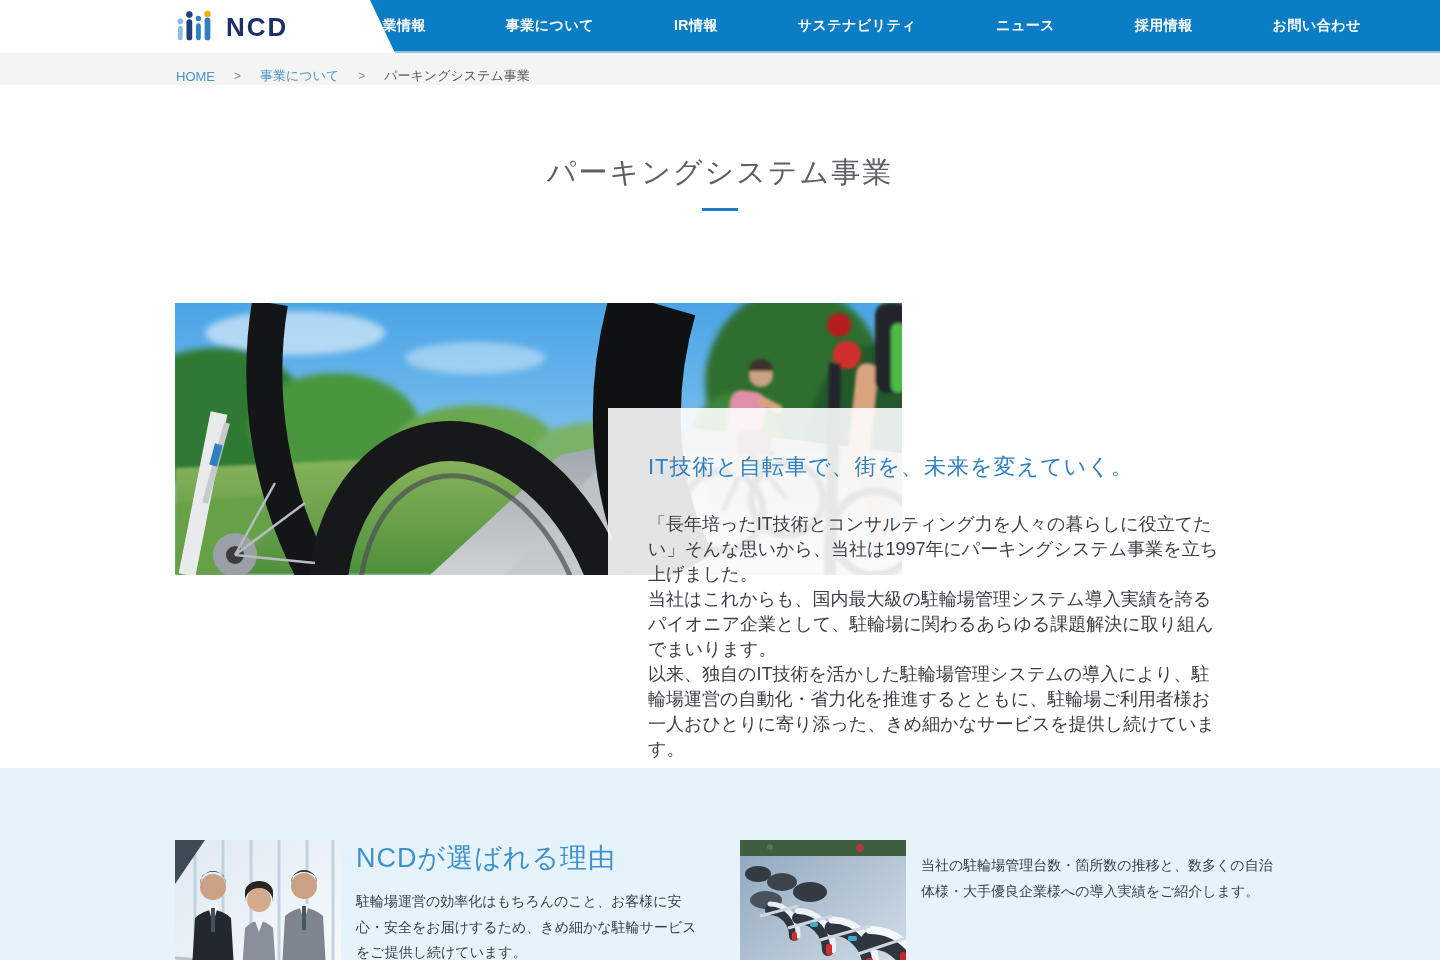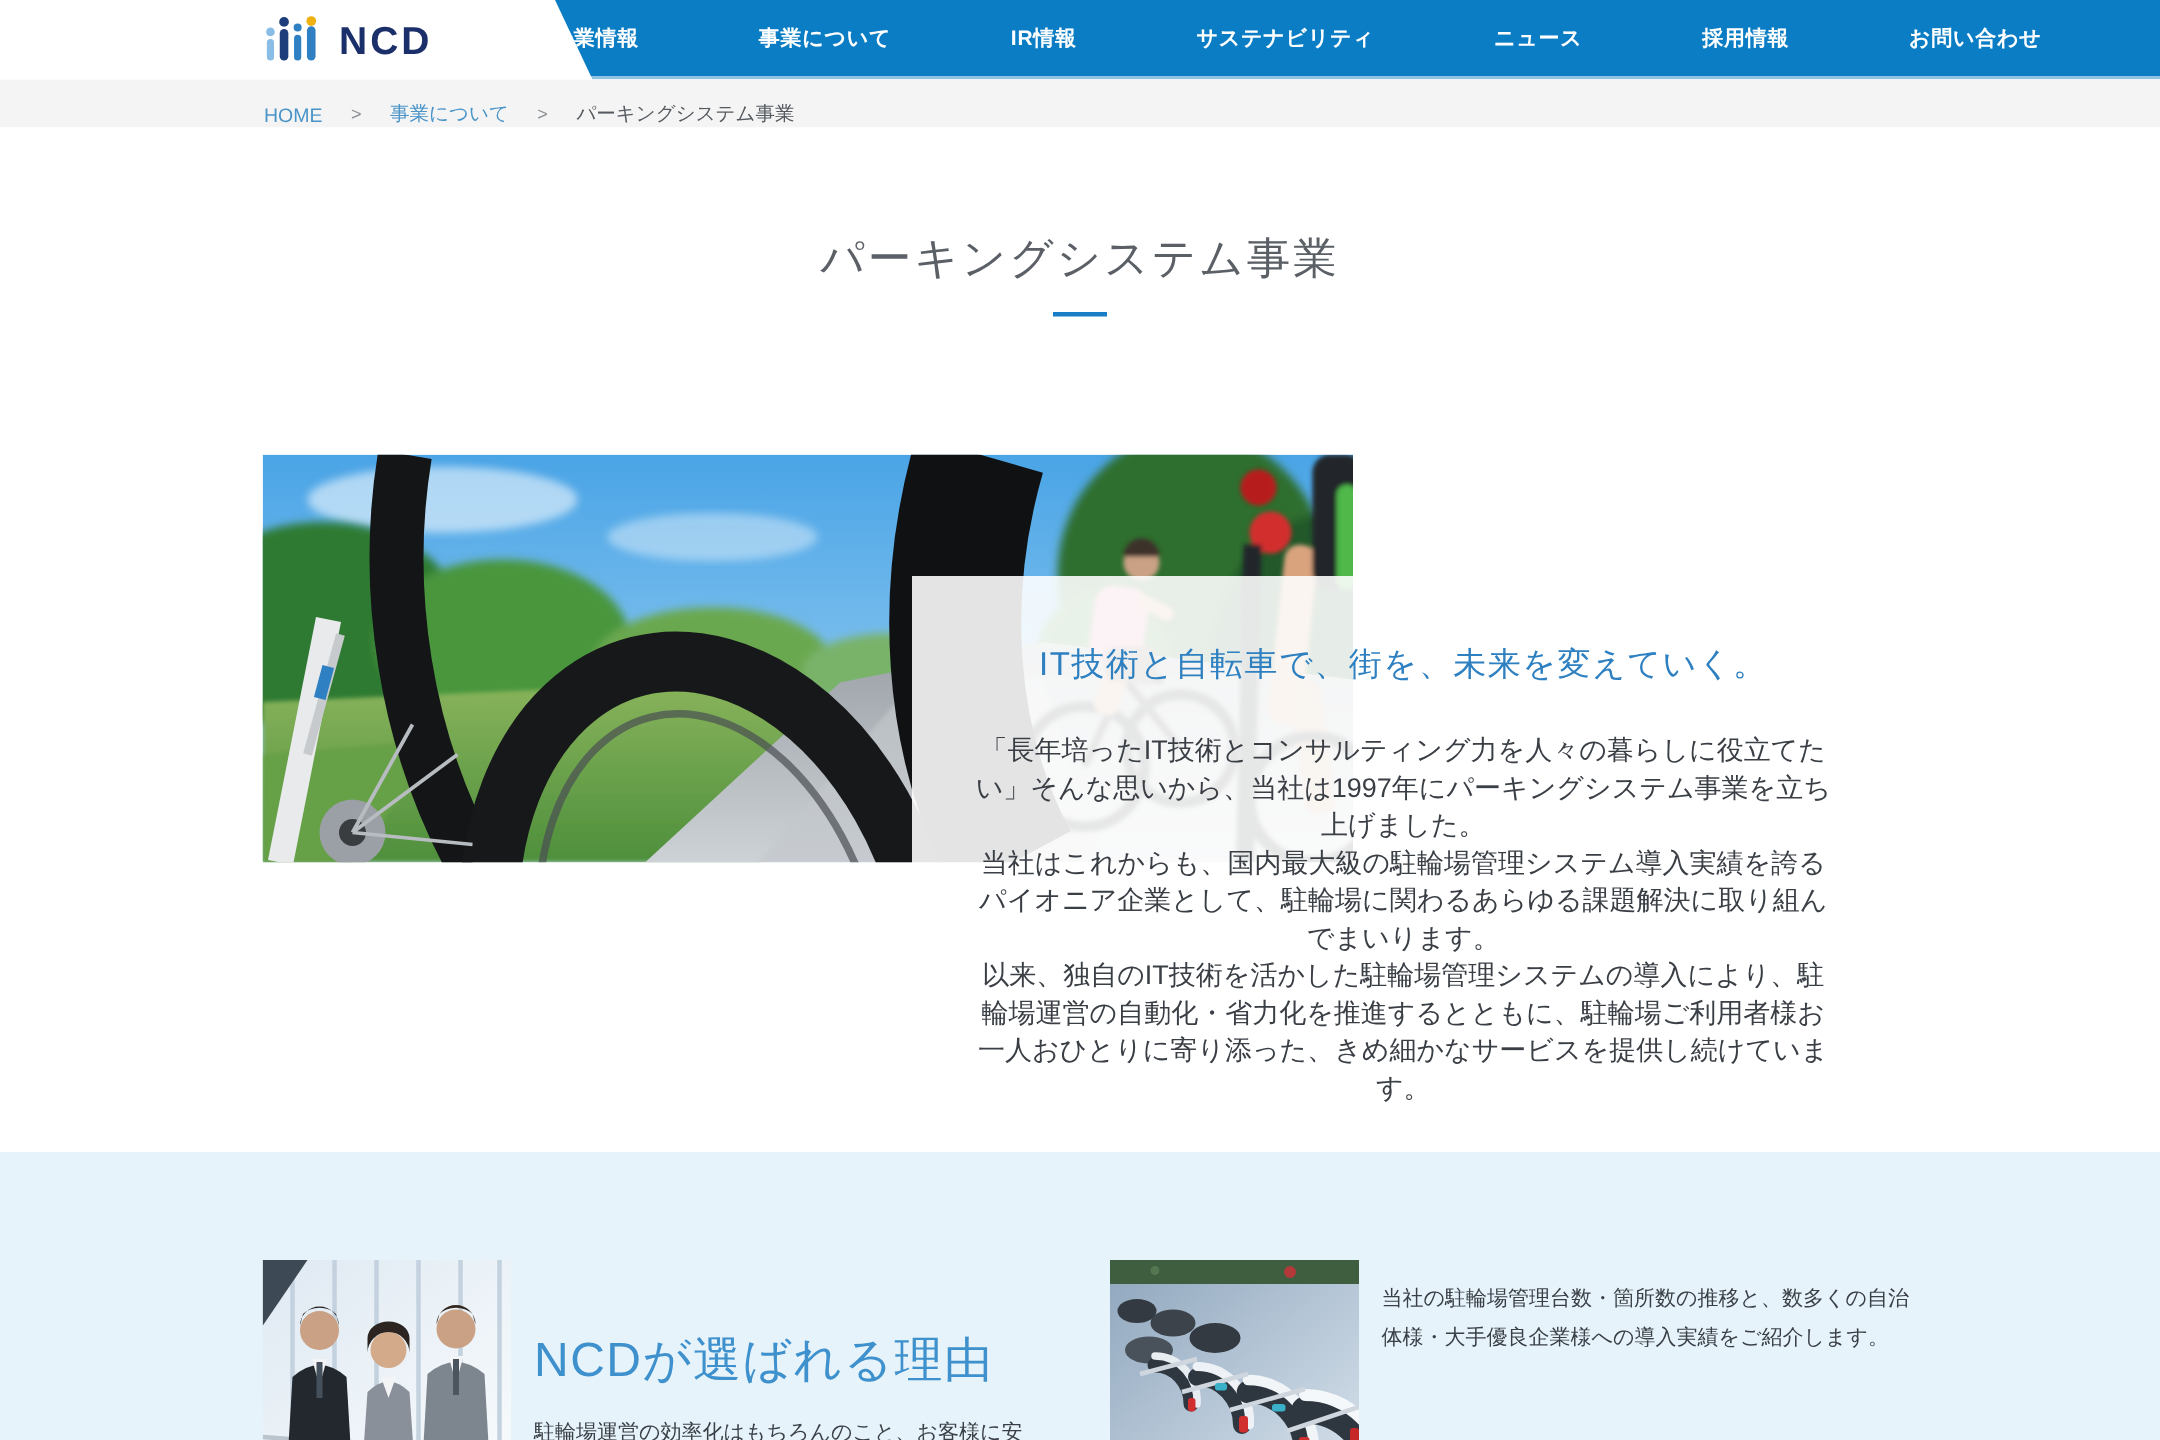--- a/index.html
+++ b/index.html
@@ -27,36 +27,35 @@
   .breadcrumb .current { color:#555a60; }
 
   
   .main-area { position:relative; height:683px; background:#ffffff; }
   .page-title { text-align:center; padding-top:68px; font-size:29px; font-weight:400; color:#5a6066; letter-spacing:2px; }
   .title-underline { width:36px; height:3px; background:#1a7ec6; margin:15px auto 0; }
 
   .hero-image { position:absolute; left:175px; top:218px; width:727px; height:272px; overflow:hidden; }
   .hero-image svg { display:block; }
   .hero-overlay {
-    position:absolute; left:608px; top:299px; width:655px;
+    position:absolute; left:608px; top:323px; width:655px;
     background:rgba(255,255,255,0.89);
     padding:44px 40px 6px 40px;
-    text-align:center;
   }
   .hero-heading { font-size:22px; font-weight:500; color:#2e80c1; letter-spacing:1px; margin-bottom:30px; }
   .hero-overlay p { font-size:18px; line-height:25px; color:#3a3f46; }
 
   
   .bottom-section { position:absolute; left:0; top:768px; width:1440px; height:192px; background:#e6f3fa; }
   .card { position:absolute; top:72px; display:flex; cursor:pointer; }
   .card-left { left:175px; }
   .card-right { left:740px; }
   .card-image { width:166px; height:146px; flex-shrink:0; overflow:hidden; }
   .card-text { margin-left:15px; width:352px; }
-  .card-title { font-size:32px; font-weight:500; color:#3e91cc; letter-spacing:1px;margin-top:45px; }
+  .card-title { font-size:27px; font-weight:500; color:#3e91cc; letter-spacing:1px; }
   .card-body { font-size:14px; line-height:25.5px; color:#3a3f46; margin-top:13px; }
 </style>
 </head>
 <body>
 
 <div class="page">
 
   <header class="site-header">
     <div class="logo">
       <svg width="42" height="34" viewBox="0 0 44 34">

